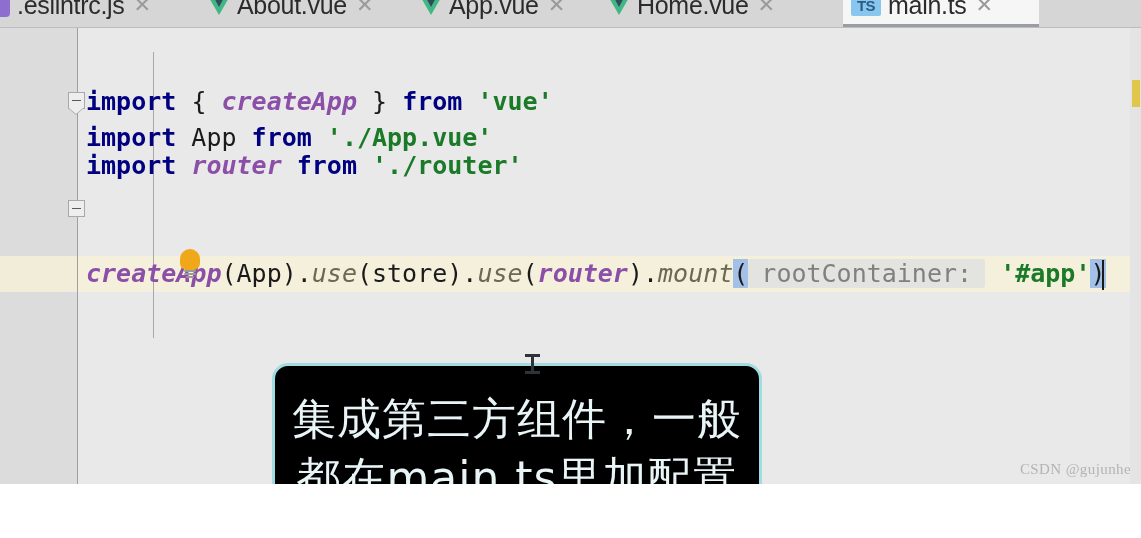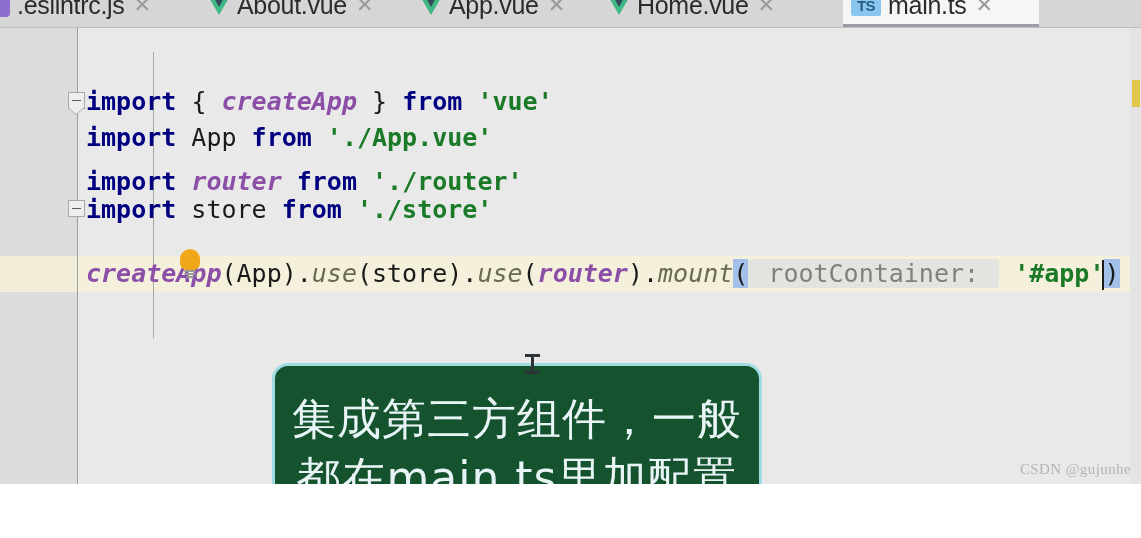--- a/index.html
+++ b/index.html
@@ -274,41 +274,41 @@
   }
   #bulb .base1 { top: 21px; }
   #bulb .base2 { top: 24px; }
   #bulb .base3 { top: 27px; left: 9px; width: 8px; }
 
   
   .inlay {
     background: #e3e3df;
     color: #808080;
     border-radius: 3px;
-    padding: 0 20px;
+    padding: 0 13px;
     font-style: normal;
   }
   .brk-hl {
     background: #a3c1e8;
     color: #1a1a1a;
   }
   #caret {
     position: absolute;
     left: 1024px; top: 232px;
     width: 2px; height: 30px;
     background: #1a1a1a;
   }
 
   
   #caption {
     position: absolute;
     left: 272px; top: 363px;
     width: 490px; height: 170px;
     box-sizing: border-box;
-    background: #14532d;
+    background: #000000;
     border: 3px solid #9fdde2;
     border-radius: 16px;
     display: flex;
     flex-direction: column;
     justify-content: center;
     align-items: center;
     padding: 6px 18px;
   }
   #caption .cap-line {
     font-family: "DejaVu Sans", sans-serif;
@@ -415,27 +415,24 @@
       </div>
 
       <div class="codeline" style="top:92px;">
         <span class="txt"><span class="kw">import</span><span class="plain"> App </span><span class="kw">from</span><span class="plain"> </span><span class="str">'./App.vue'</span></span>
       </div>
 
       <div class="codeline" style="top:56px;">
         <span class="txt"><span class="kw">import</span><span class="plain"> </span><span class="brace">{</span><span class="plain"> </span><span class="italic-p">createApp</span><span class="plain"> </span><span class="brace">}</span><span class="plain"> </span><span class="kw">from</span><span class="plain"> </span><span class="str">'vue'</span></span>
       </div>
 
-      <div class="codeline" style="top:136px;">
+      <div class="codeline" style="top:120px;">
         <span class="txt"><span class="kw">import</span><span class="plain"> </span><span class="italic-p">router</span><span class="plain"> </span><span class="kw">from</span><span class="plain"> </span><span class="str">'./router'</span></span>
       </div>
 
-      <div class="codeline" style="top:164px;">
-        <span class="txt"><span class="kw">import</span><span class="plain"> store </span><span class="kw">from</span><span class="plain"> </span><span class="str">'./store'</span></span>
-      </div>
 
       <div class="codeline" style="top:228px;">
         <span class="txt"><span class="italic-p">createApp</span><span class="punct">(</span><span class="plain">App</span><span class="punct">).</span><span class="method">use</span><span class="punct">(</span><span class="plain">store</span><span class="punct">).</span><span class="method">use</span><span class="punct">(</span><span class="italic-p">router</span><span class="punct">).</span><span class="method">mount</span><span class="brk-hl">(</span><span class="inlay">rootContainer:</span><span class="plain"> </span><span class="str">'#app'</span><span class="brk-hl">)</span></span>
       </div>
 
       <div id="caret"></div>
 
       <div id="bulb">
         <span class="glass"></span>
         <span class="base1"></span>

